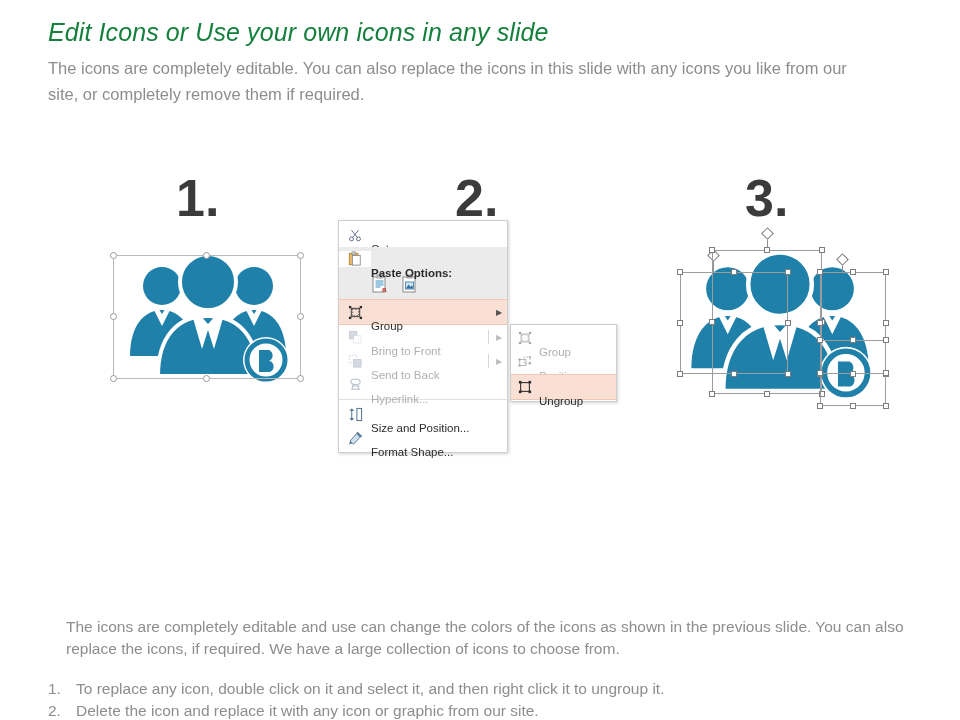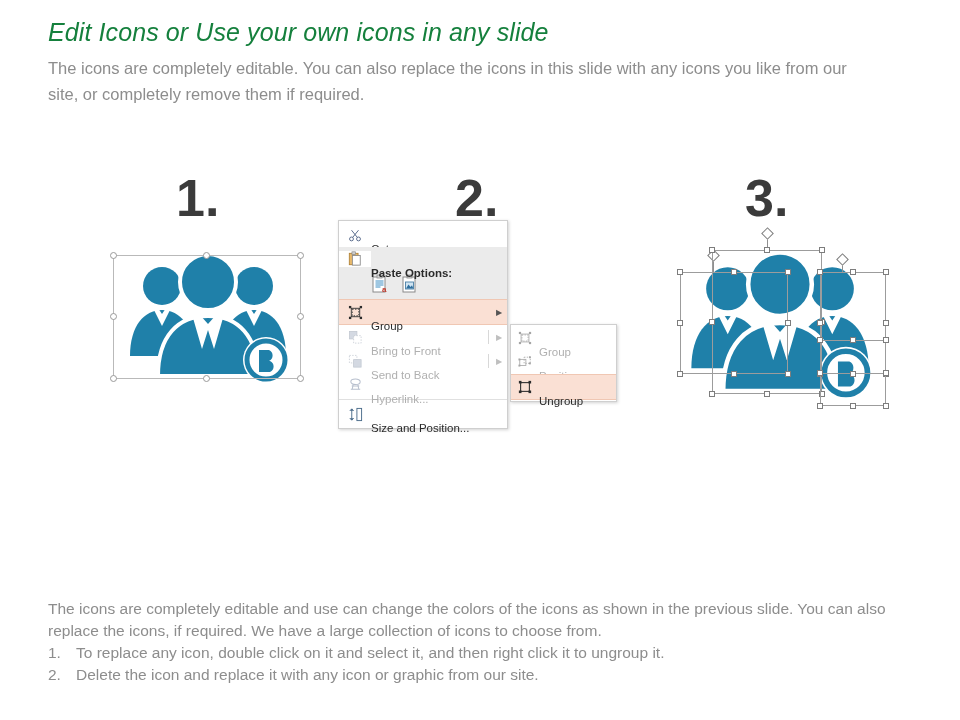--- a/index.html
+++ b/index.html
@@ -187,21 +187,21 @@
   
   #footer-block {
     position: absolute;
     left: 48px;
     top: 598px;
     width: 890px;
     font-size: 15.5px;
     line-height: 22px;
     color: #8d8d8d;
   }
-  #footer-block p { margin: 0; }
+  #footer-block p { margin: 18px; }
   .footer-list { margin: 0; padding: 0; list-style: none; }
   .footer-list li { display: flex; }
   .footer-list .li-num { width: 28px; min-width: 28px; }
 </style>
 </head>
 <body>
 
 <div id="slide-title">Edit Icons or Use your own icons in any slide</div>
 <div id="slide-subtitle">The icons are completely editable. You can also replace the icons in this slide with any icons you like from our site, or completely remove them if required.</div>
 
@@ -426,20 +426,32 @@
             <rect x="9.5" y="1.5" width="5" height="13"></rect>
             <path d="M4 2 v12"></path>
             <path d="M2 4 l2 -2 l2 2" fill="#4a6b8a"></path>
             <path d="M2 12 l2 2 l2 -2" fill="#4a6b8a"></path>
           </g>
         </svg>
     </span>
     <span class="mi-label">Size and Position...</span>
   </div>
 
+  <div class="menu-item">
+    <span class="mi-icon">
+      <svg width="15" height="15" viewBox="0 0 16 16">
+          <g>
+            <path d="M2 11 L9 3 L13 6.5 L6 14 Z" fill="#cfe0ee" stroke="#4a6b8a" stroke-width="0.9"></path>
+            <path d="M1 14.5 L4.5 13 L2.5 11 Z" fill="#4a6b8a"></path>
+            <path d="M9.5 1.5 L14.5 6" stroke="#4a6b8a" stroke-width="1.6"></path>
+          </g>
+        </svg>
+    </span>
+    <span class="mi-label">Format Shape...</span>
+  </div>
 </div>
 
 <div id="group-submenu">
   <div class="menu-item disabled">
     <span class="mi-icon">
       <svg width="14" height="14" viewBox="0 0 16 16">
           <g stroke="#3a3a3a" stroke-width="1" fill="none">
             <rect x="3.5" y="3.5" width="9" height="9"></rect>
             <rect x="4.5" y="4.5" width="7" height="7" stroke-dasharray="1.5 1.5"></rect>
           </g>

